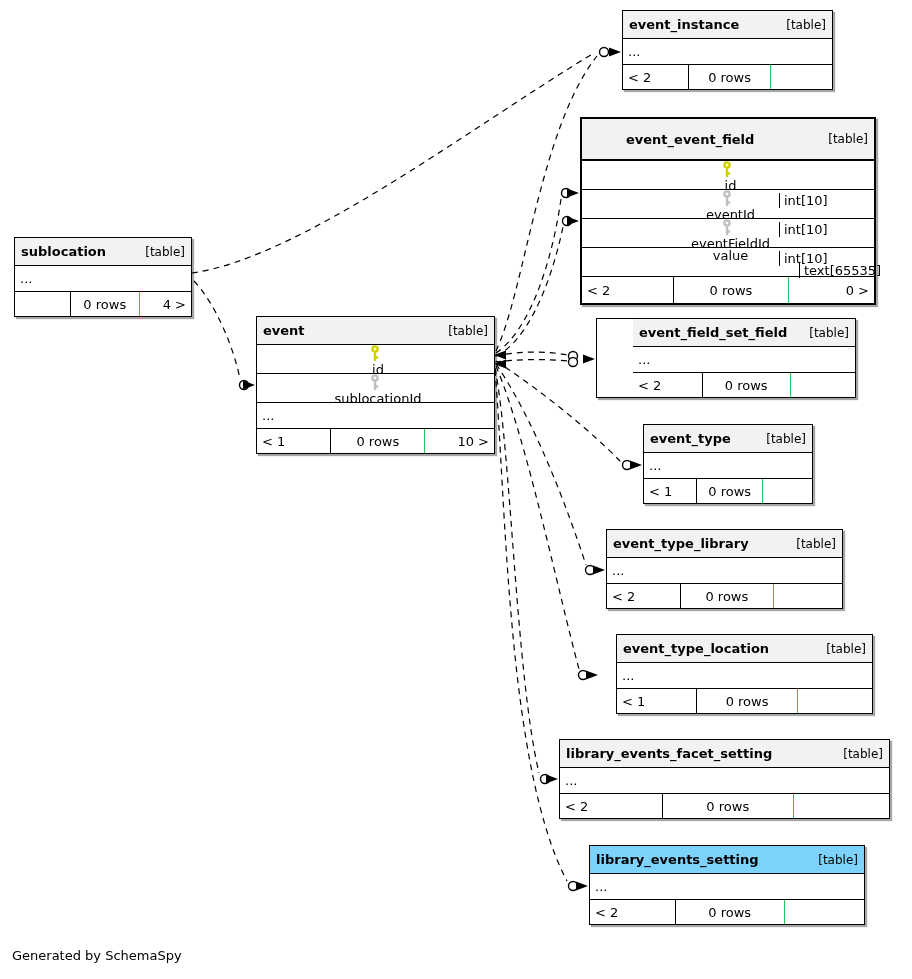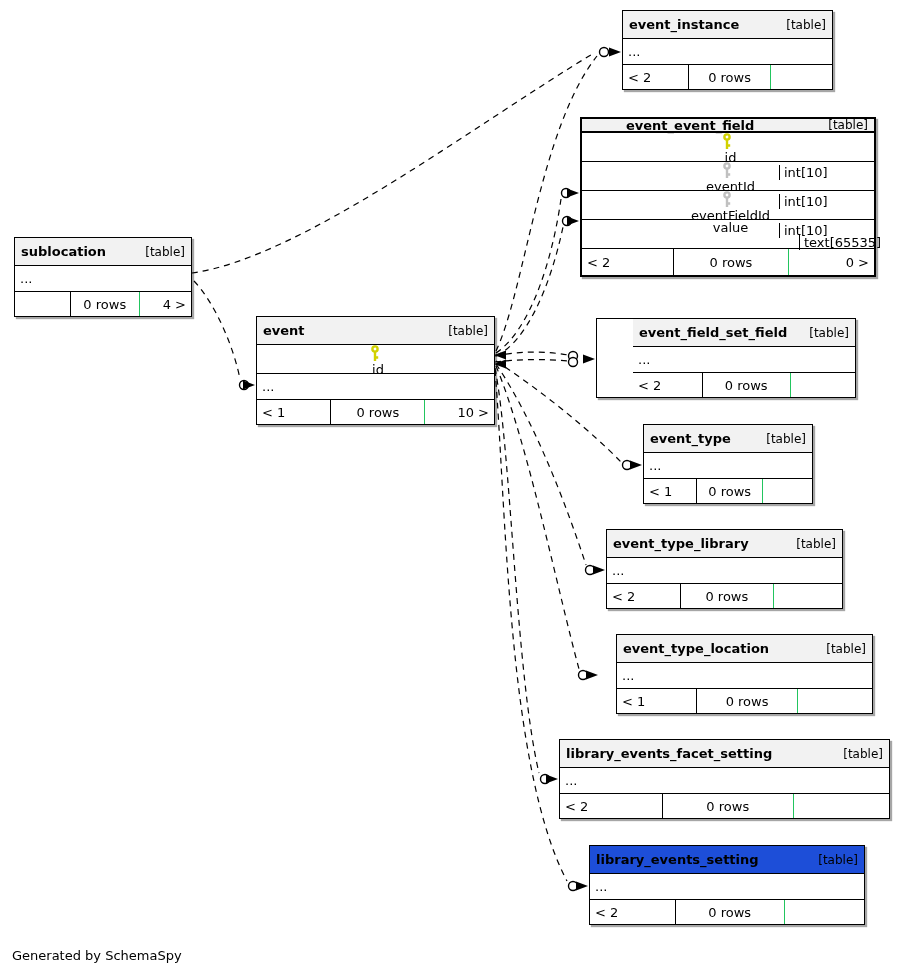--- a/index.html
+++ b/index.html
@@ -4,21 +4,21 @@
 <style>
   html,body{margin:0;padding:0;background:#fff;}
   #diagram{position:relative;width:912px;height:979px;background:#fff;overflow:hidden;
            font-family:"DejaVu Sans", sans-serif;color:#000;}
   #relations{position:absolute;left:0;top:0;width:912px;height:979px;}
   .tbl{position:absolute;background:#fff;border:1px solid #000;box-shadow:2px 2px 1px rgba(0,0,0,.35);
        font-size:13px;box-sizing:border-box;}
   .tbl.emph{border-width:2px;}
   .tbl-header{background:#f2f2f2;border-bottom:1px solid #000;display:flex;justify-content:space-between;
               align-items:center;height:28px;padding:0 6px;box-sizing:border-box;}
-  .emph .tbl-header{border-bottom-width:2px;height:14px;padding-left:44px;}
+  .emph .tbl-header{border-bottom-width:2px;height:42px;padding-left:44px;}
   .tbl-name{font-weight:bold;font-size:13px;}
   .tbl-tag{font-size:12px;}
   .attr-row{display:flex;align-items:center;height:29px;border-bottom:1px solid #000;
             padding-left:5px;box-sizing:border-box;flex-direction:column;}
   .ellipsis-row{height:26px;border-bottom:1px solid #000;padding-left:5px;box-sizing:border-box;
                 display:flex;align-items:center;}
   .key-icon{width:13px;display:inline-flex;margin-right:6px;}
   .no-key{width:19px;display:inline-block;}
   .col-name{white-space:nowrap;}
   .col-type{margin-left:auto;border-left:1px solid #000;align-self:stretch;display:flex;
@@ -162,20 +162,29 @@
     <div class="tbl-rows">
           <div class="attr-row">
             <span class="key-icon">
               <svg width="12" height="17" viewBox="0 0 12 17">
                 <circle cx="6" cy="4" r="2.6" fill="none" stroke="#d1d100" stroke-width="2.4"></circle>
                 <path d="M6 6.8 V16 M6 12.5 H9.2" fill="none" stroke="#d1d100" stroke-width="2.4"></path>
               </svg>
             </span>
             <span class="col-name">id</span>
           </div>
+          <div class="attr-row">
+            <span class="key-icon">
+              <svg width="12" height="17" viewBox="0 0 12 17">
+                <circle cx="6" cy="4" r="2.6" fill="none" stroke="#c0c0c0" stroke-width="2.4"></circle>
+                <path d="M6 6.8 V16 M6 12.5 H9.2" fill="none" stroke="#c0c0c0" stroke-width="2.4"></path>
+              </svg>
+            </span>
+            <span class="col-name">sublocationId</span>
+          </div>
           <div class="ellipsis-row">
             <span class="col-name">...</span>
           </div>
         </div>
     <div class="tbl-footer">
       <span class="f1">&lt; 1</span>
       <span class="f2">0 rows</span>
       <span class="f3">10 &gt;</span>
     </div>
   </div>
@@ -253,21 +262,21 @@
             <span class="col-name">...</span>
           </div>
         </div>
     <div class="tbl-footer">
       <span class="f1">&lt; 2</span>
       <span class="f2">0 rows</span>
       <span class="f3"></span>
     </div>
   </div>
       <div class="tbl" style="left: 589px; top: 845px; width: 276px;">
-    <div class="tbl-header" style="background: #1d4ed8;">
+    <div class="tbl-header" style="background: #7dd3fc;">
       <span class="tbl-name">library_events_setting</span>
       <span class="tbl-tag">[table]</span>
     </div>
     <div class="tbl-rows">
           <div class="ellipsis-row">
             <span class="col-name">...</span>
           </div>
         </div>
     <div class="tbl-footer">
       <span class="f1">&lt; 2</span>

